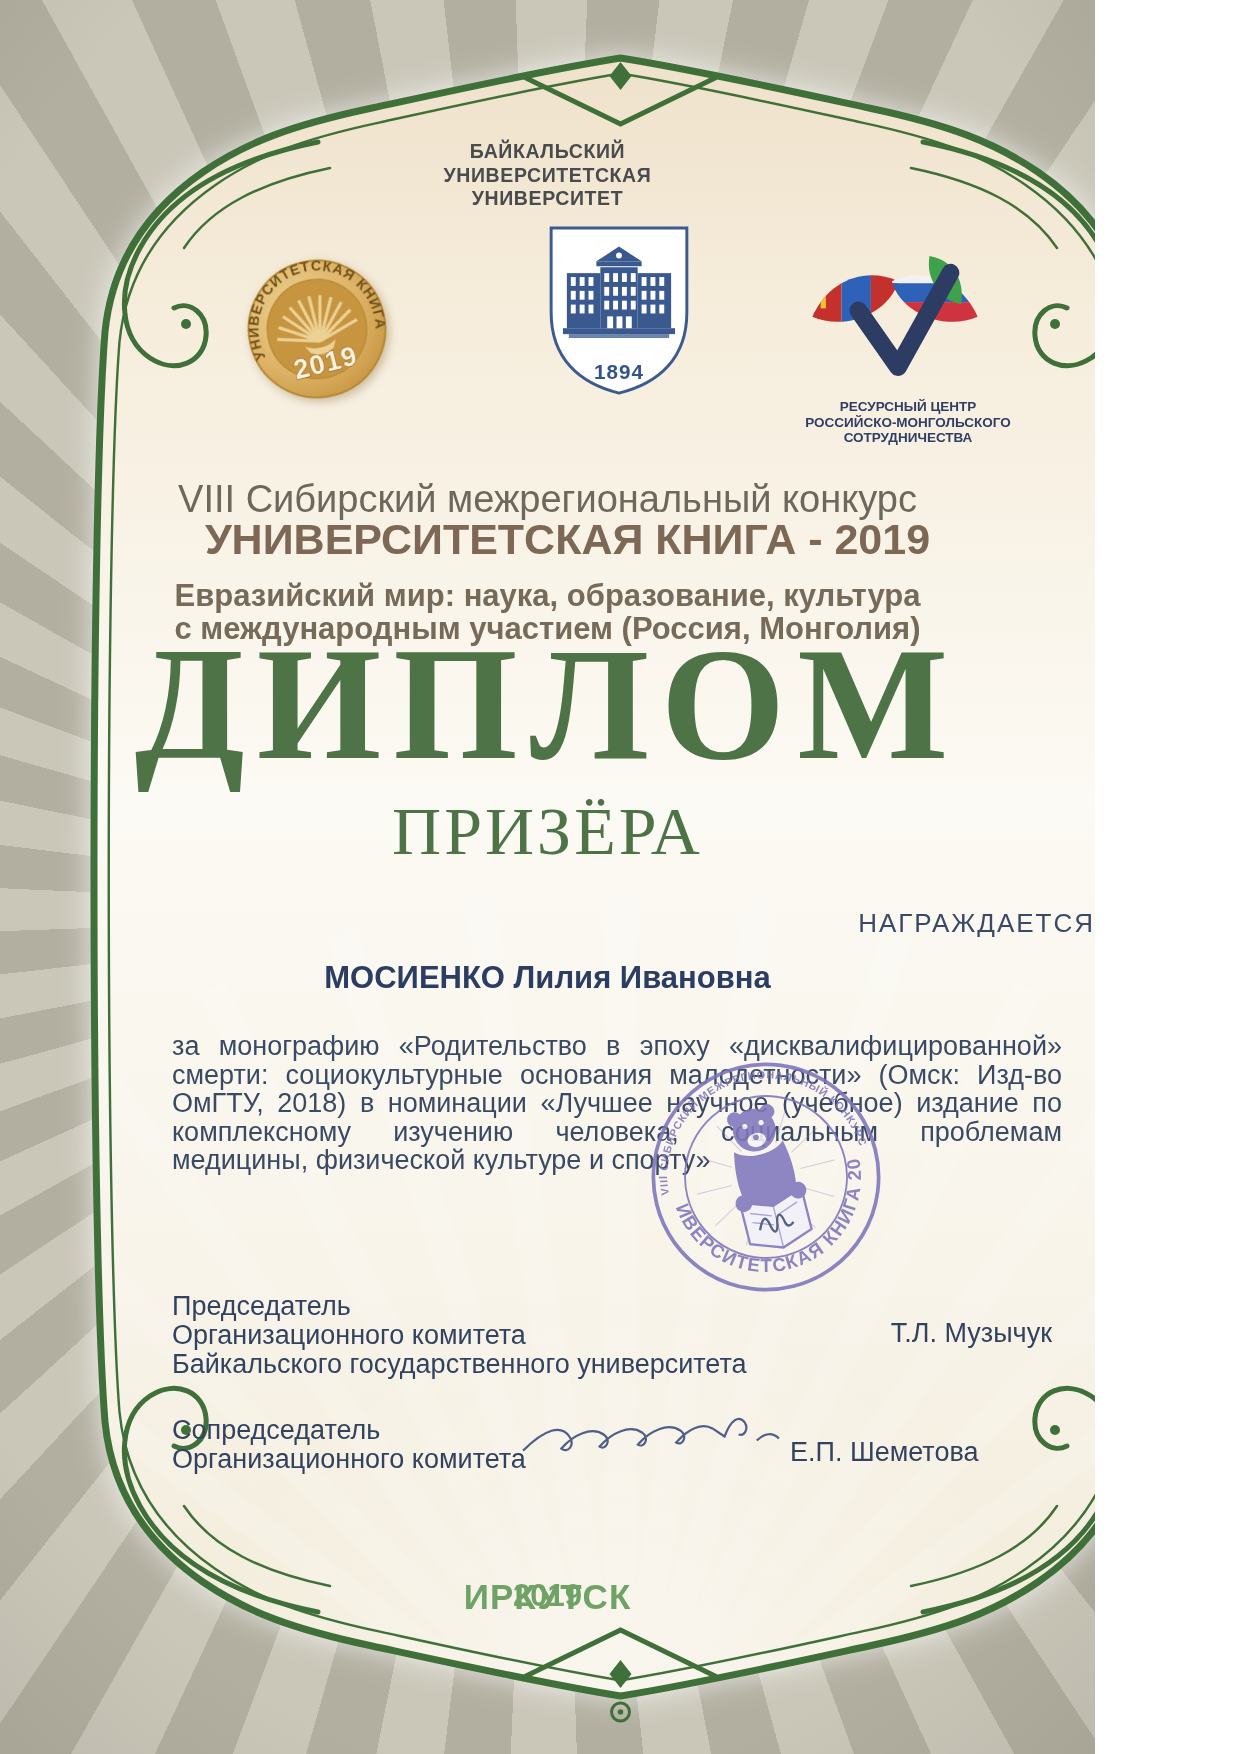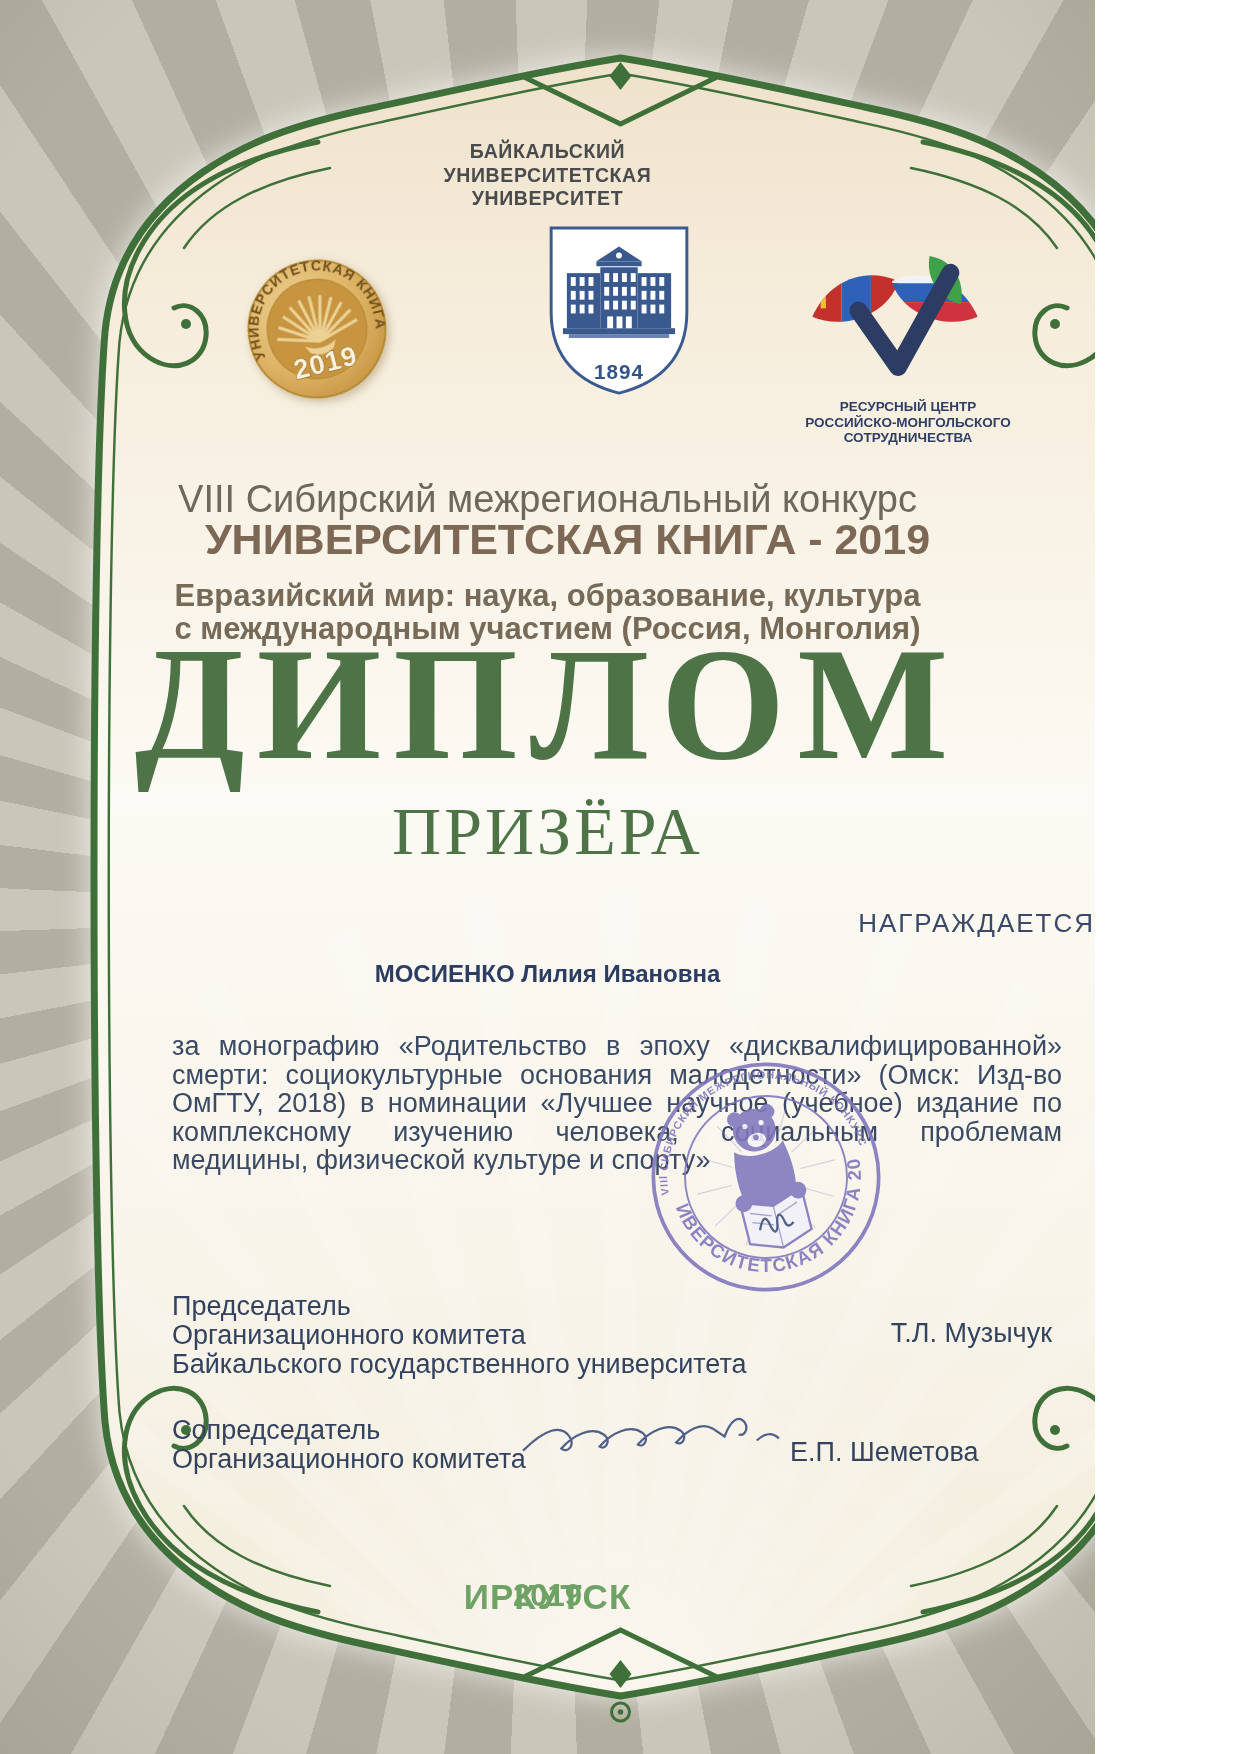--- a/index.html
+++ b/index.html
@@ -22,21 +22,21 @@
   .rc-text { left:770px; top:399px; width:276px; text-align:center; font-size:13.5px; line-height:15.5px; font-weight:700; color:#2e3e64; }
 
   .contest-series { top:478px; font-size:38px; color:#6d675c; }
   .contest-title  { top:515px; font-size:43px; font-weight:700; color:#7d6856;padding-left:40px; }
   .contest-theme  { top:580px; font-size:31px; line-height:32.5px; font-weight:700; color:#776a59; }
 
   .diploma-title { top:612px; height:184px; line-height:184px; font-family:"Liberation Serif","DejaVu Serif",serif; font-weight:700; font-size:160px; letter-spacing:12px; color:#4d7347; }
   .diploma-sub   { top:792px; font-family:"Liberation Serif","DejaVu Serif",serif; font-weight:400; font-size:68px; letter-spacing:3px; color:#4d7347; }
 
   .award-label { top:908px; font-size:26px; letter-spacing:2px; color:#3a4a66;text-align:right; }
-  .recipient   { top:960px; font-size:24px; font-weight:700; color:#2b3d62; }
+  .recipient   { top:960px; font-size:31px; font-weight:700; color:#2b3d62; }
 
   .citation { left:172px; top:1032px; width:890px; font-size:27px; line-height:28.5px; color:#3b4a64; text-align:justify; text-align-last:left; }
 
   .stamp { left:645px; top:1056px; width:242px; height:242px; transform:rotate(-14deg); opacity:.88; }
 
   .sig-role { left:172px; font-size:27px; line-height:28.8px; color:#32425f; }
   .sig1 { top:1292px; }
   .sig2 { top:1416px; }
   .sig-name { font-size:27px; color:#32425f; }
   .sig1-name { left:860px; top:1318px; width:192px; text-align:right; }

